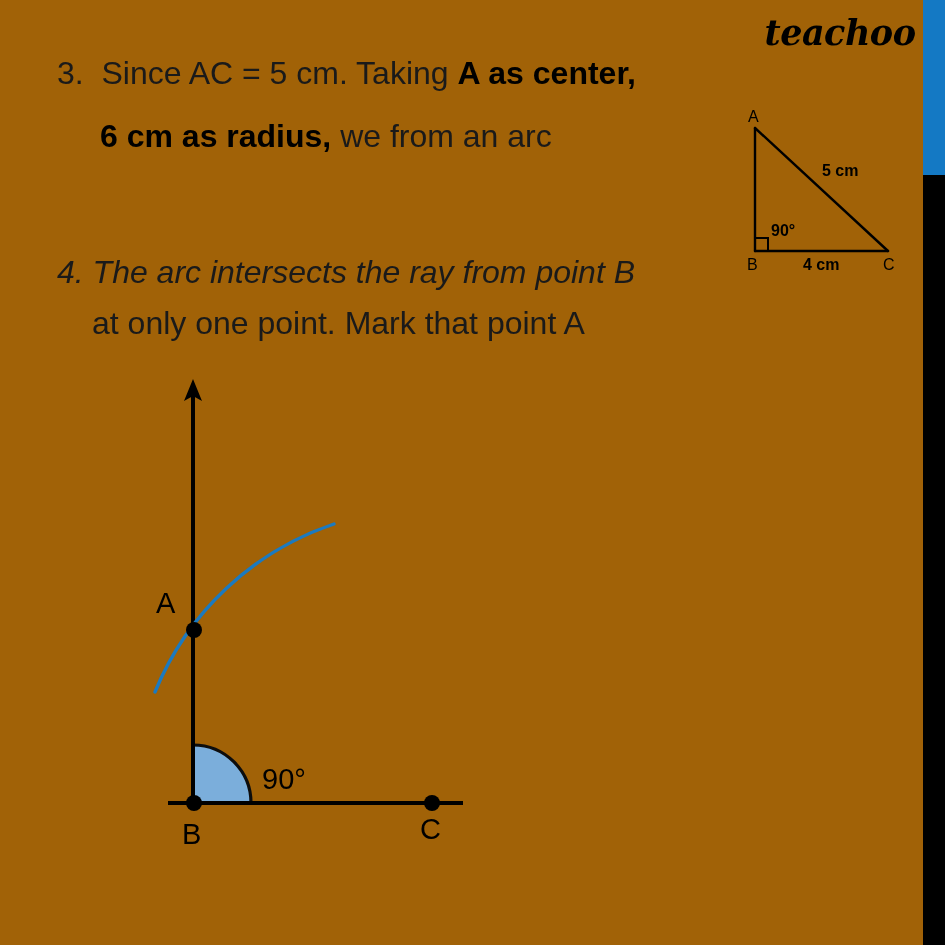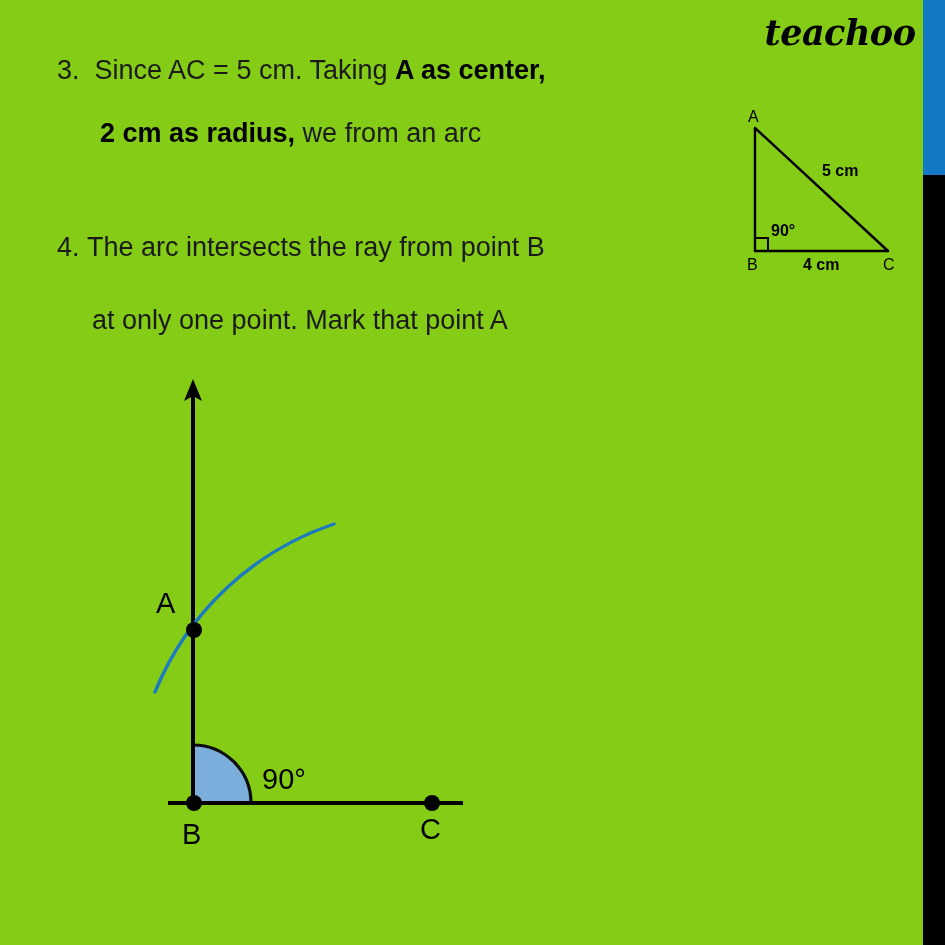--- a/index.html
+++ b/index.html
@@ -9,21 +9,21 @@
     background: #ffffff;
   }
   body {
     font-family: "Liberation Sans", sans-serif;
     color: #000000;
   }
   #slide {
     position: relative;
     width: 945px;
     height: 945px;
-    background: #84cc16;
+    background: #a16207;
     overflow: hidden;
   }
 
   
   .edge-strip {
     position: absolute;
     right: 0;
     width: 22px;
   }
   .edge-strip-blue {
@@ -47,30 +47,30 @@
     font-weight: bold;
     font-size: 35px;
     letter-spacing: -0.5px;
     color: #000000;
     white-space: nowrap;
   }
 
   
   .step-line {
     position: absolute;
-    font-size: 27px;
+    font-size: 32px;
     line-height: 1.15;
     color: #1a1a1a;
     white-space: nowrap;
   }
   .step-line .b { font-weight: bold; color: #000; }
 
   .line-3a { left: 57px;  top: 55px; }
   .line-3b { left: 100px; top: 118px; }
-  .line-4a { left: 57px;  top: 232px; }
+  .line-4a { left: 57px;  top: 254px; font-style: italic; }
   .line-4b { left: 92px;  top: 305px; }
 
   
   .figure {
     position: absolute;
   }
   .fig-small { left: 730px; top: 100px; width: 185px; height: 185px; }
   .fig-main  { left: 120px; top: 365px; width: 380px; height: 500px; }
 
   svg { display: block; overflow: visible; }
@@ -87,21 +87,21 @@
   <div class="edge-strip edge-strip-blue" style="background:#1479c4;"></div>
   <div class="edge-strip edge-strip-black" style="background:#000000;"></div>
 
   <div class="brand-logo">teachoo</div>
 
   <div class="step-line line-3a">
     <span>3.</span><span>&nbsp;&nbsp;</span><span>Since AC = 5 cm. Taking </span><span class="b">A as center,</span>
   </div>
 
   <div class="step-line line-3b">
-    <span class="b">2 cm as radius,</span><span> we from an arc</span>
+    <span class="b">6 cm as radius,</span><span> we from an arc</span>
   </div>
 
   <div class="step-line line-4a">
     <span>4.</span><span>&nbsp;</span><span>The arc intersects the ray from point B</span>
   </div>
 
   <div class="step-line line-4b">
     <span>at only one point. Mark that point A</span>
   </div>
 

